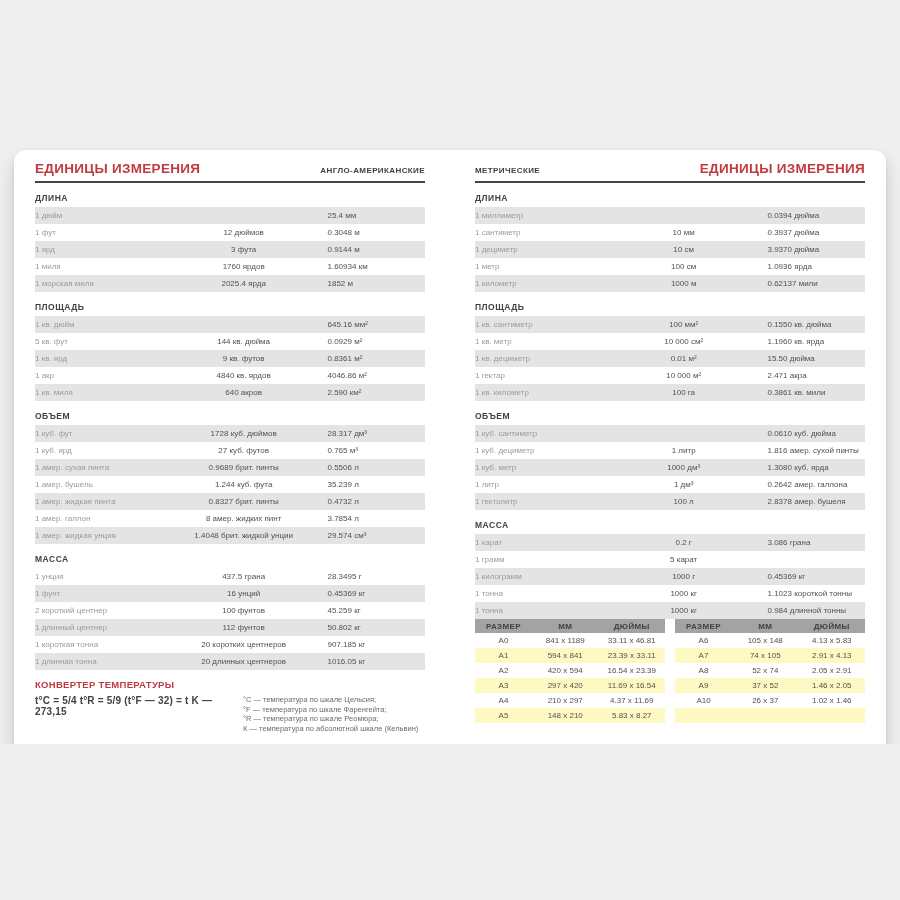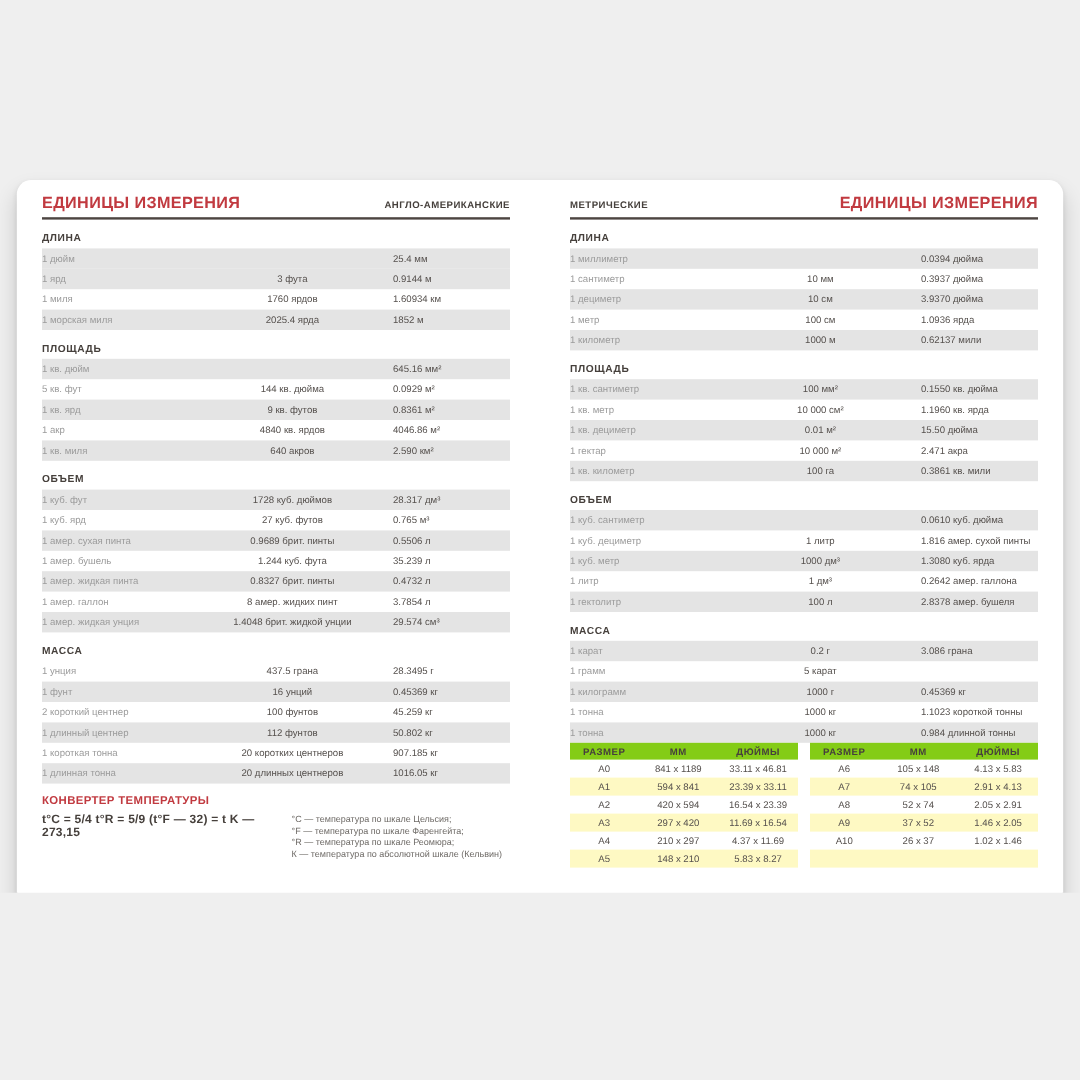--- a/index.html
+++ b/index.html
@@ -35,21 +35,21 @@
   .formula{font-size:10px;font-weight:bold;color:#46403c;letter-spacing:.2px;flex:1;}
   .notes{width:182px;font-size:7.5px;color:#6e6a66;line-height:9.5px;}
   .note{white-space:nowrap;}
   .paper-heading{font-size:9.5px;font-weight:bold;color:#c13a40;margin:10px 0 6px 0;letter-spacing:.3px;}
   .paper-tables{display:flex;justify-content:space-between;}
   .ptable{width:190px;}
   .ptable .row{
     display:grid;grid-template-columns:30% 35% 35%;
     height:15px;align-items:center;font-size:8px;color:#55504d;text-align:center;
   }
-  .ptable .head{height:14px;font-weight:bold;color:#46403c;background:#84cc16;letter-spacing:.4px;}
+  .ptable .head{height:14px;font-weight:bold;color:#46403c;background:#a3a3a3;letter-spacing:.4px;}
   .ptable .stripe{background:#fef9c3;}
 </style>
 </head>
 <body>
 
 <div class="stage">
   <div class="spread">
 
     <section class="page">
       <header class="page-head">
@@ -61,20 +61,25 @@
       <div class="section">
         <h2 class="sec-heading">ДЛИНА</h2>
         <div class="mtable">
 
             <div class="row stripe">
               <span class="c1">1 дюйм</span>
               <span class="c2"></span>
               <span class="c3">25.4 мм</span>
             </div>
 
+            <div class="row">
+              <span class="c1">1 фут</span>
+              <span class="c2">12 дюймов</span>
+              <span class="c3">0.3048 м</span>
+            </div>
 
             <div class="row stripe">
               <span class="c1">1 ярд</span>
               <span class="c2">3 фута</span>
               <span class="c3">0.9144 м</span>
             </div>
 
             <div class="row">
               <span class="c1">1 миля</span>
               <span class="c2">1760 ярдов</span>

